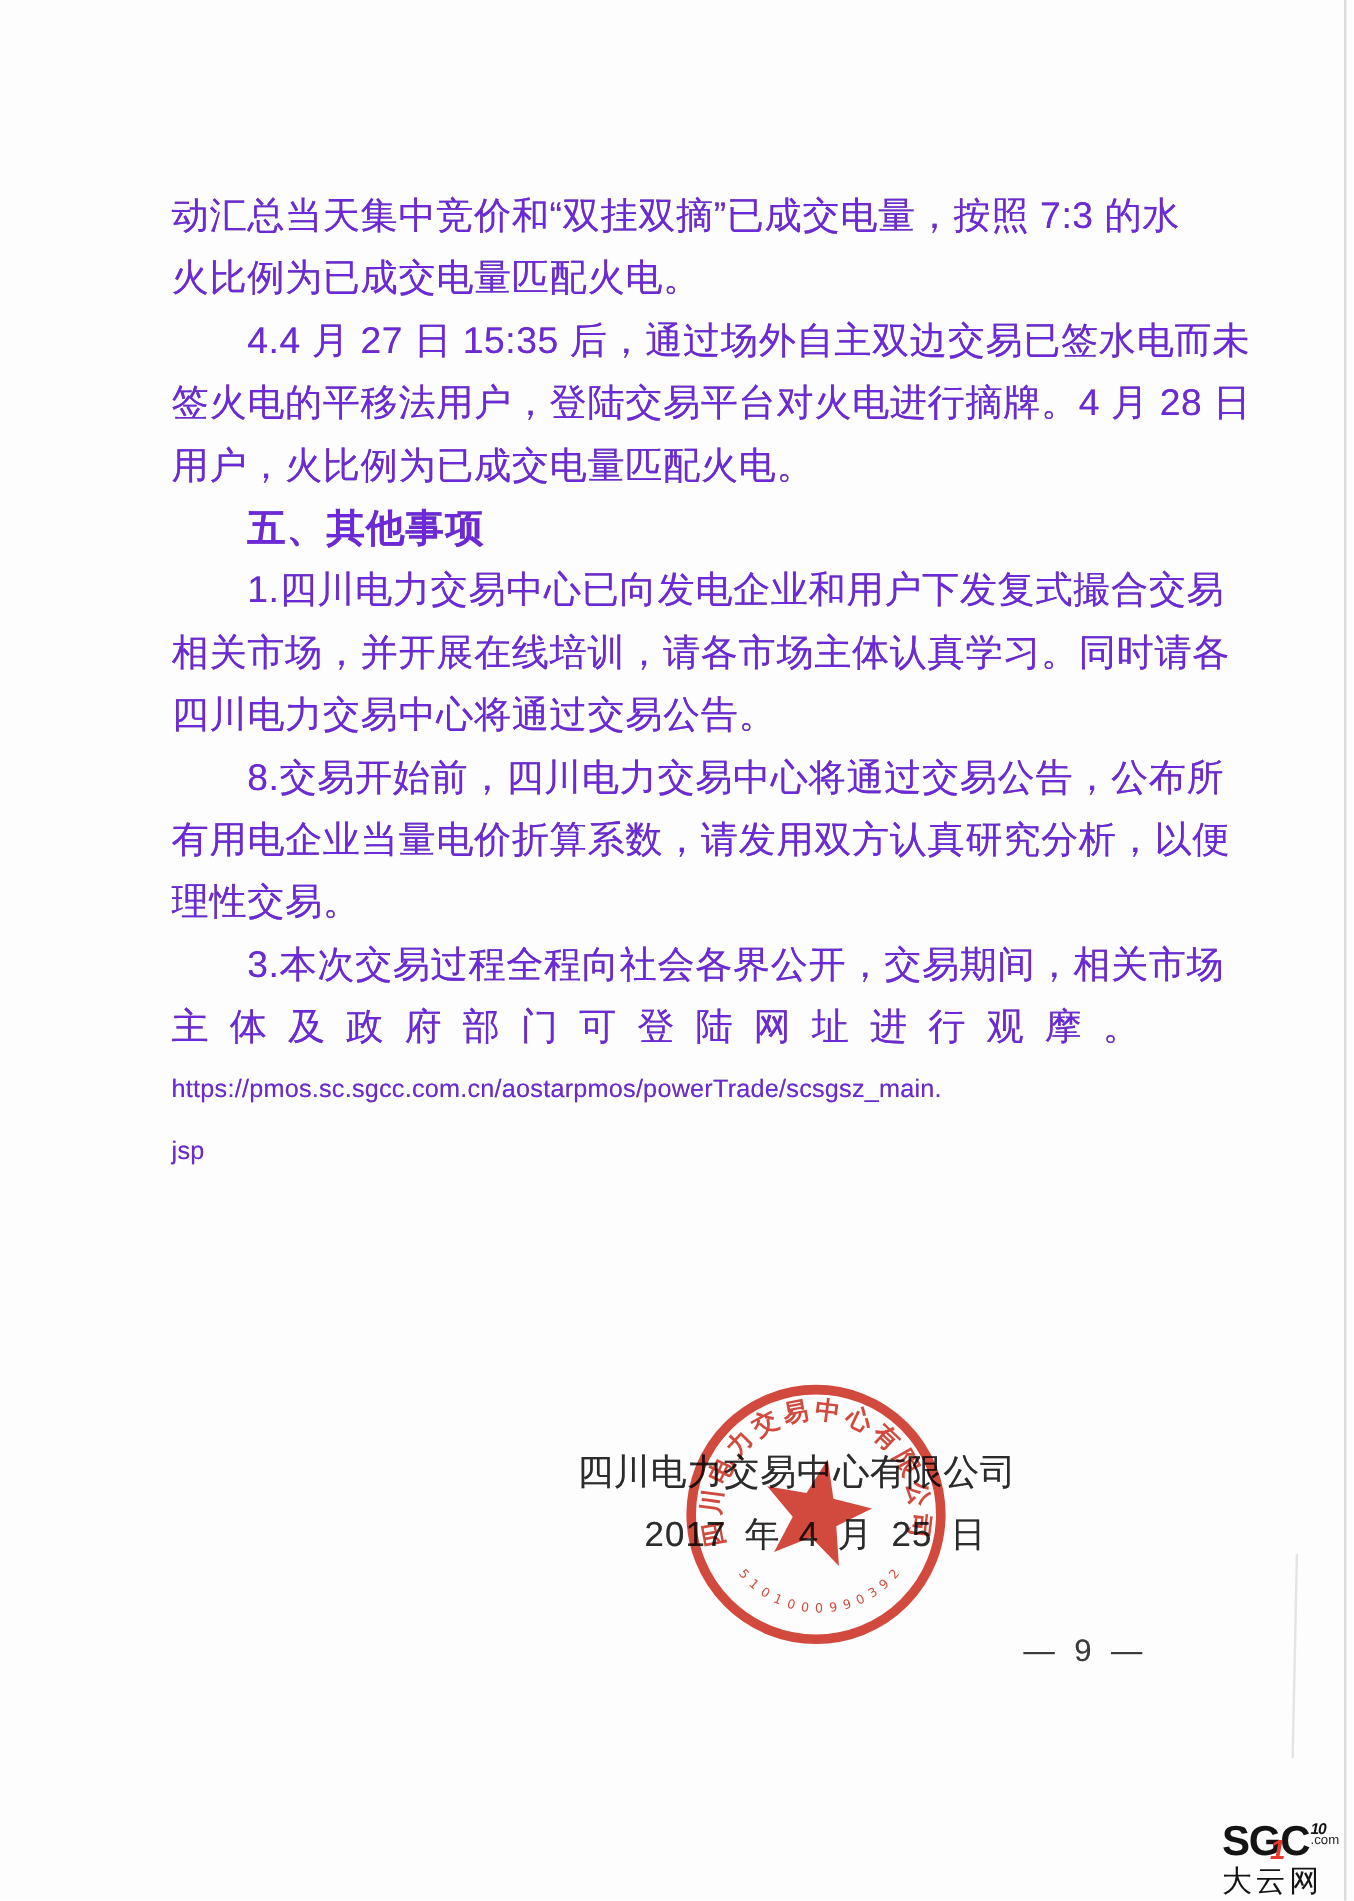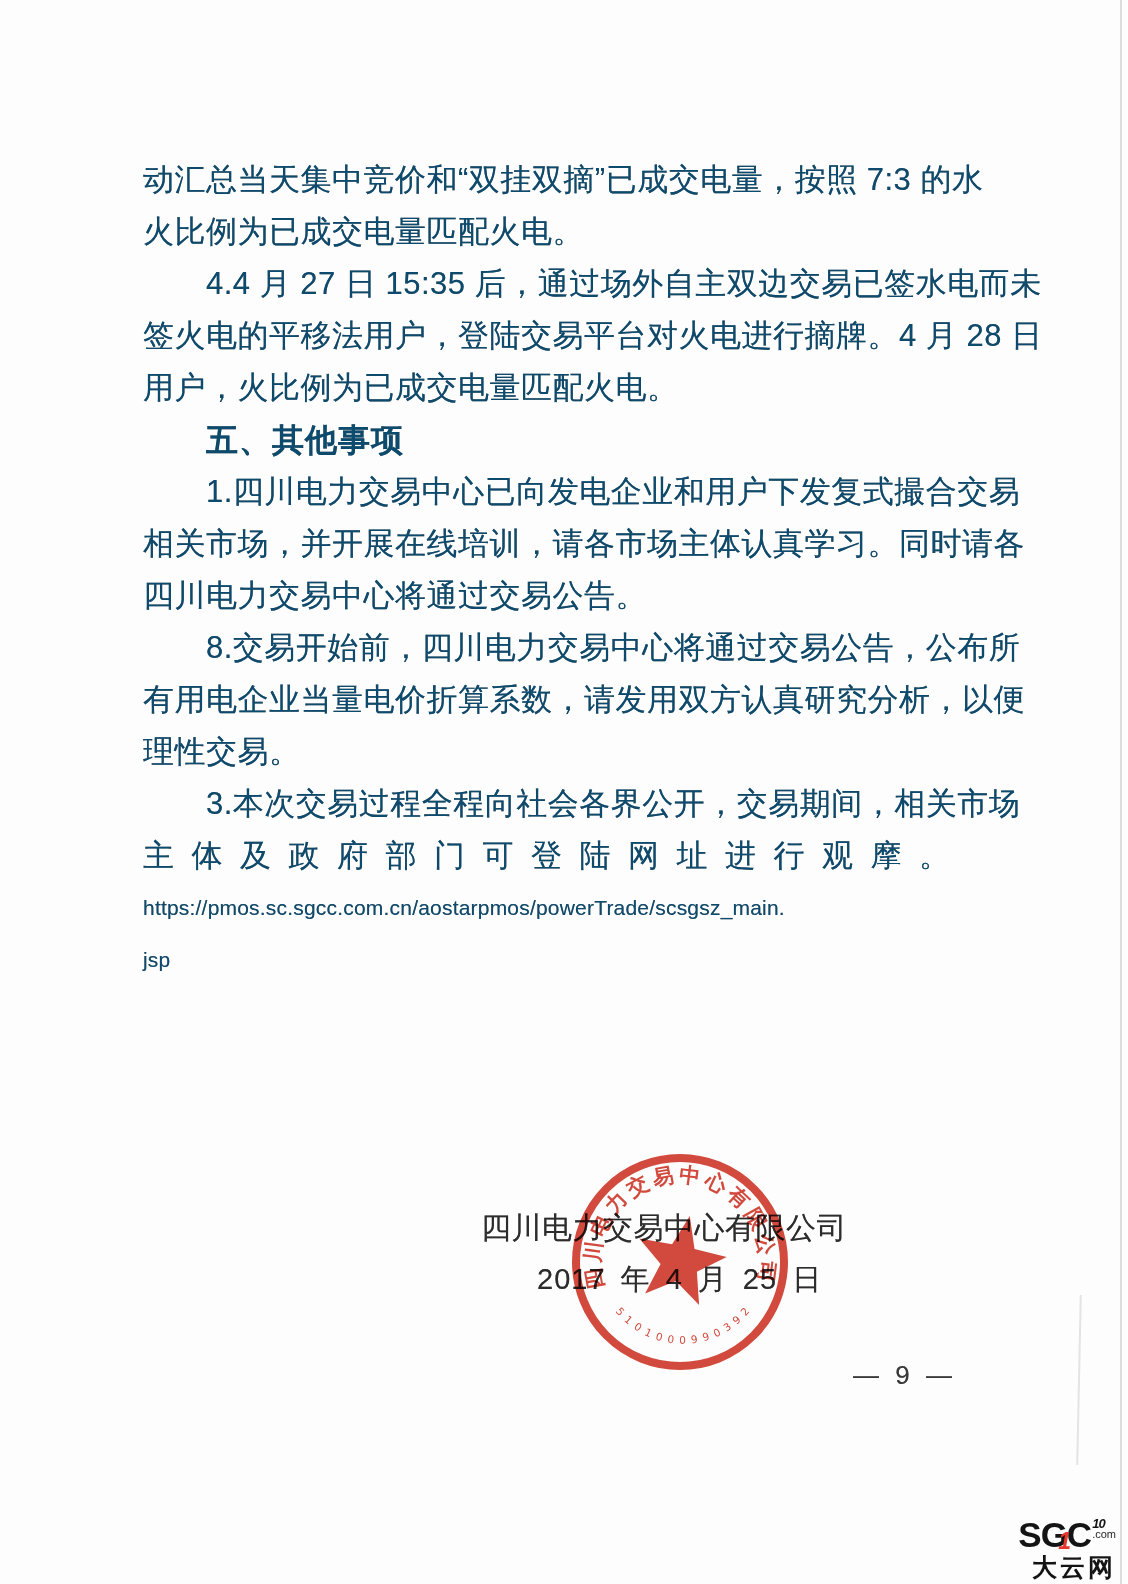--- a/index.html
+++ b/index.html
@@ -6,21 +6,21 @@
   .page {
     position:relative; width:1128px; height:1584px;
     background:#fdfdfd; overflow:hidden;
     font-family:"Liberation Sans","DejaVu Sans",sans-serif;
   }
   
   .edge-main { position:absolute; left:1120px; top:0; width:2px; height:1584px; background:#dcdcdc; }
   .edge-crease { position:absolute; left:1078px; top:1295px; width:2px; height:170px; background:#e4e4e4; transform:rotate(1.2deg); }
 
   
-  .body-text { position:absolute; left:143px; top:154px; width:842px; color:#0c4a6e; }
+  .body-text { position:absolute; left:143px; top:154px; width:842px; color:#6d28d9; }
   .line {
     height:52px; line-height:52px; font-size:31px;
     white-space:nowrap; letter-spacing:0.5px;
     text-shadow:0 0 0.5px rgba(20,20,20,.55);
   }
   .line.indent  { padding-left:63px; }
   .line.heading { padding-left:63px; font-weight:bold; font-size:32px; letter-spacing:1px; }
   .line.spread  { letter-spacing:17.5px; }
   .line.url     { font-size:21px; letter-spacing:0.2px; text-shadow:0 0 0.4px rgba(20,20,20,.5); }
 
@@ -41,21 +41,21 @@
 
   
   .watermark { position:absolute; right:12px; bottom:0; color:#141414; }
   .wm-top { position:relative; display:flex; align-items:flex-start; line-height:1; }
   .wm-brand { font-size:35px; font-weight:800; letter-spacing:-1px; }
   .wm-accent { position:absolute; left:40px; top:13px; font-size:23px; font-weight:800;
                font-style:italic; }
   .wm-right { display:flex; flex-direction:column; align-items:flex-start; margin-left:1px; }
   .wm-sup { font-size:13px; font-weight:800; font-style:italic; letter-spacing:-1px;text-align:center; }
   .wm-dom { font-size:11px; color:#242424; margin-top:-1px; letter-spacing:0; }
-  .wm-site { font-size:25px; font-weight:bold; letter-spacing:3px; margin-top:-1px; text-align:right; }
+  .wm-site { font-size:25px; font-weight:normal; letter-spacing:3px; margin-top:-1px; text-align:left; }
 </style>
 </head>
 <body>
 
 <div class="page">
 
   <div class="edge-main"></div>
   <div class="edge-crease"></div>
 
   <div class="body-text">

